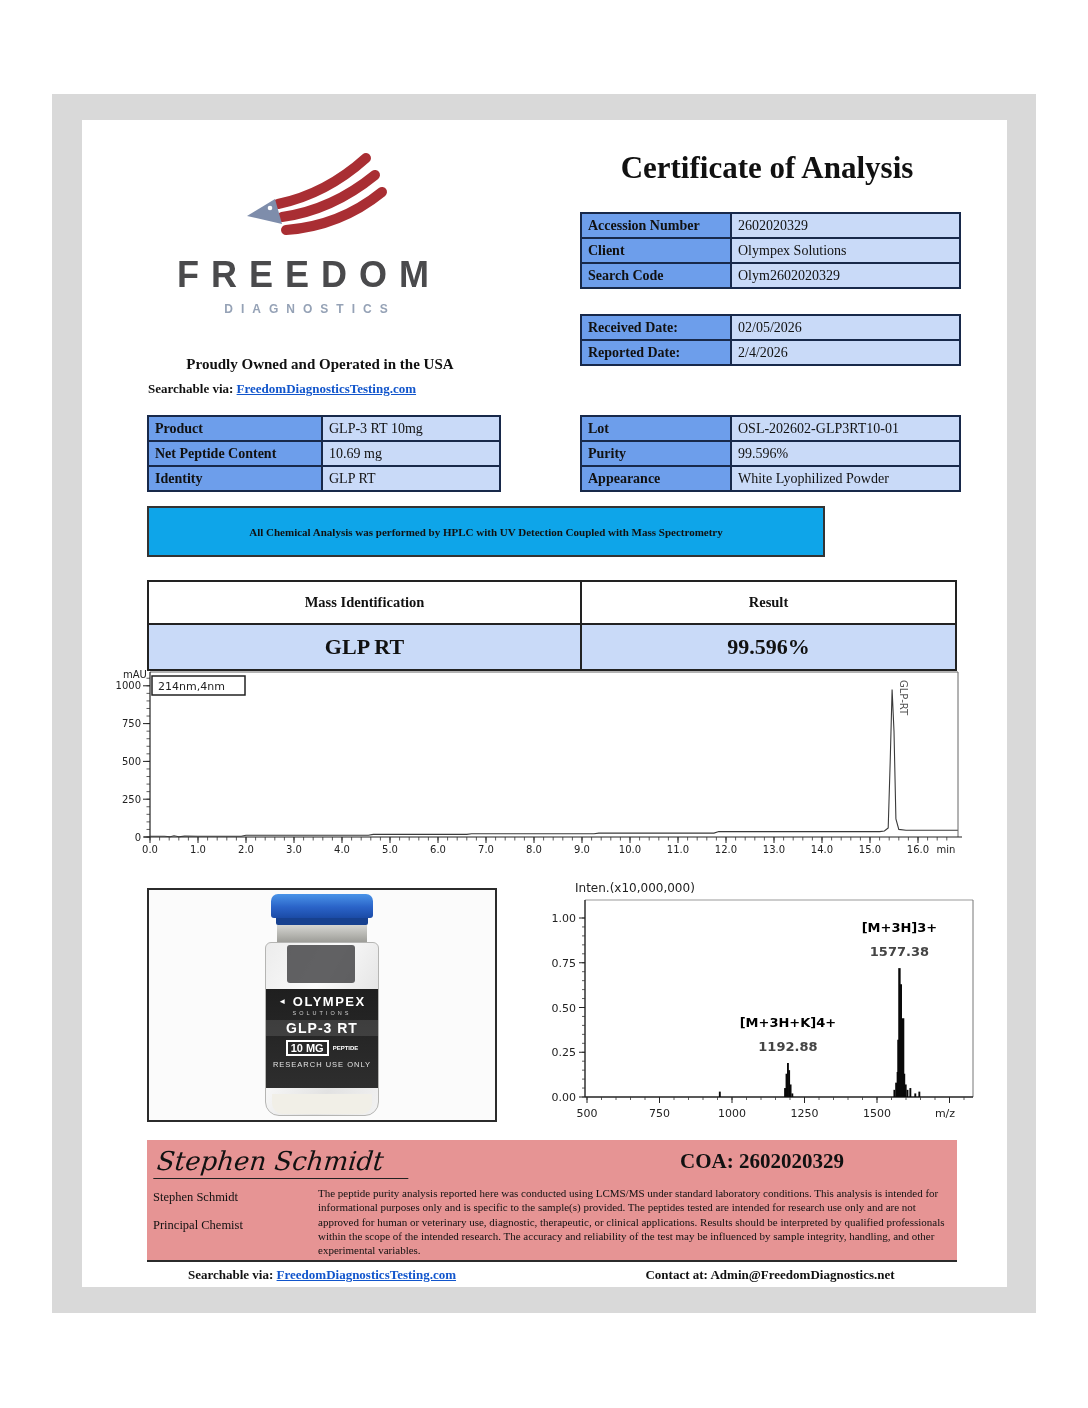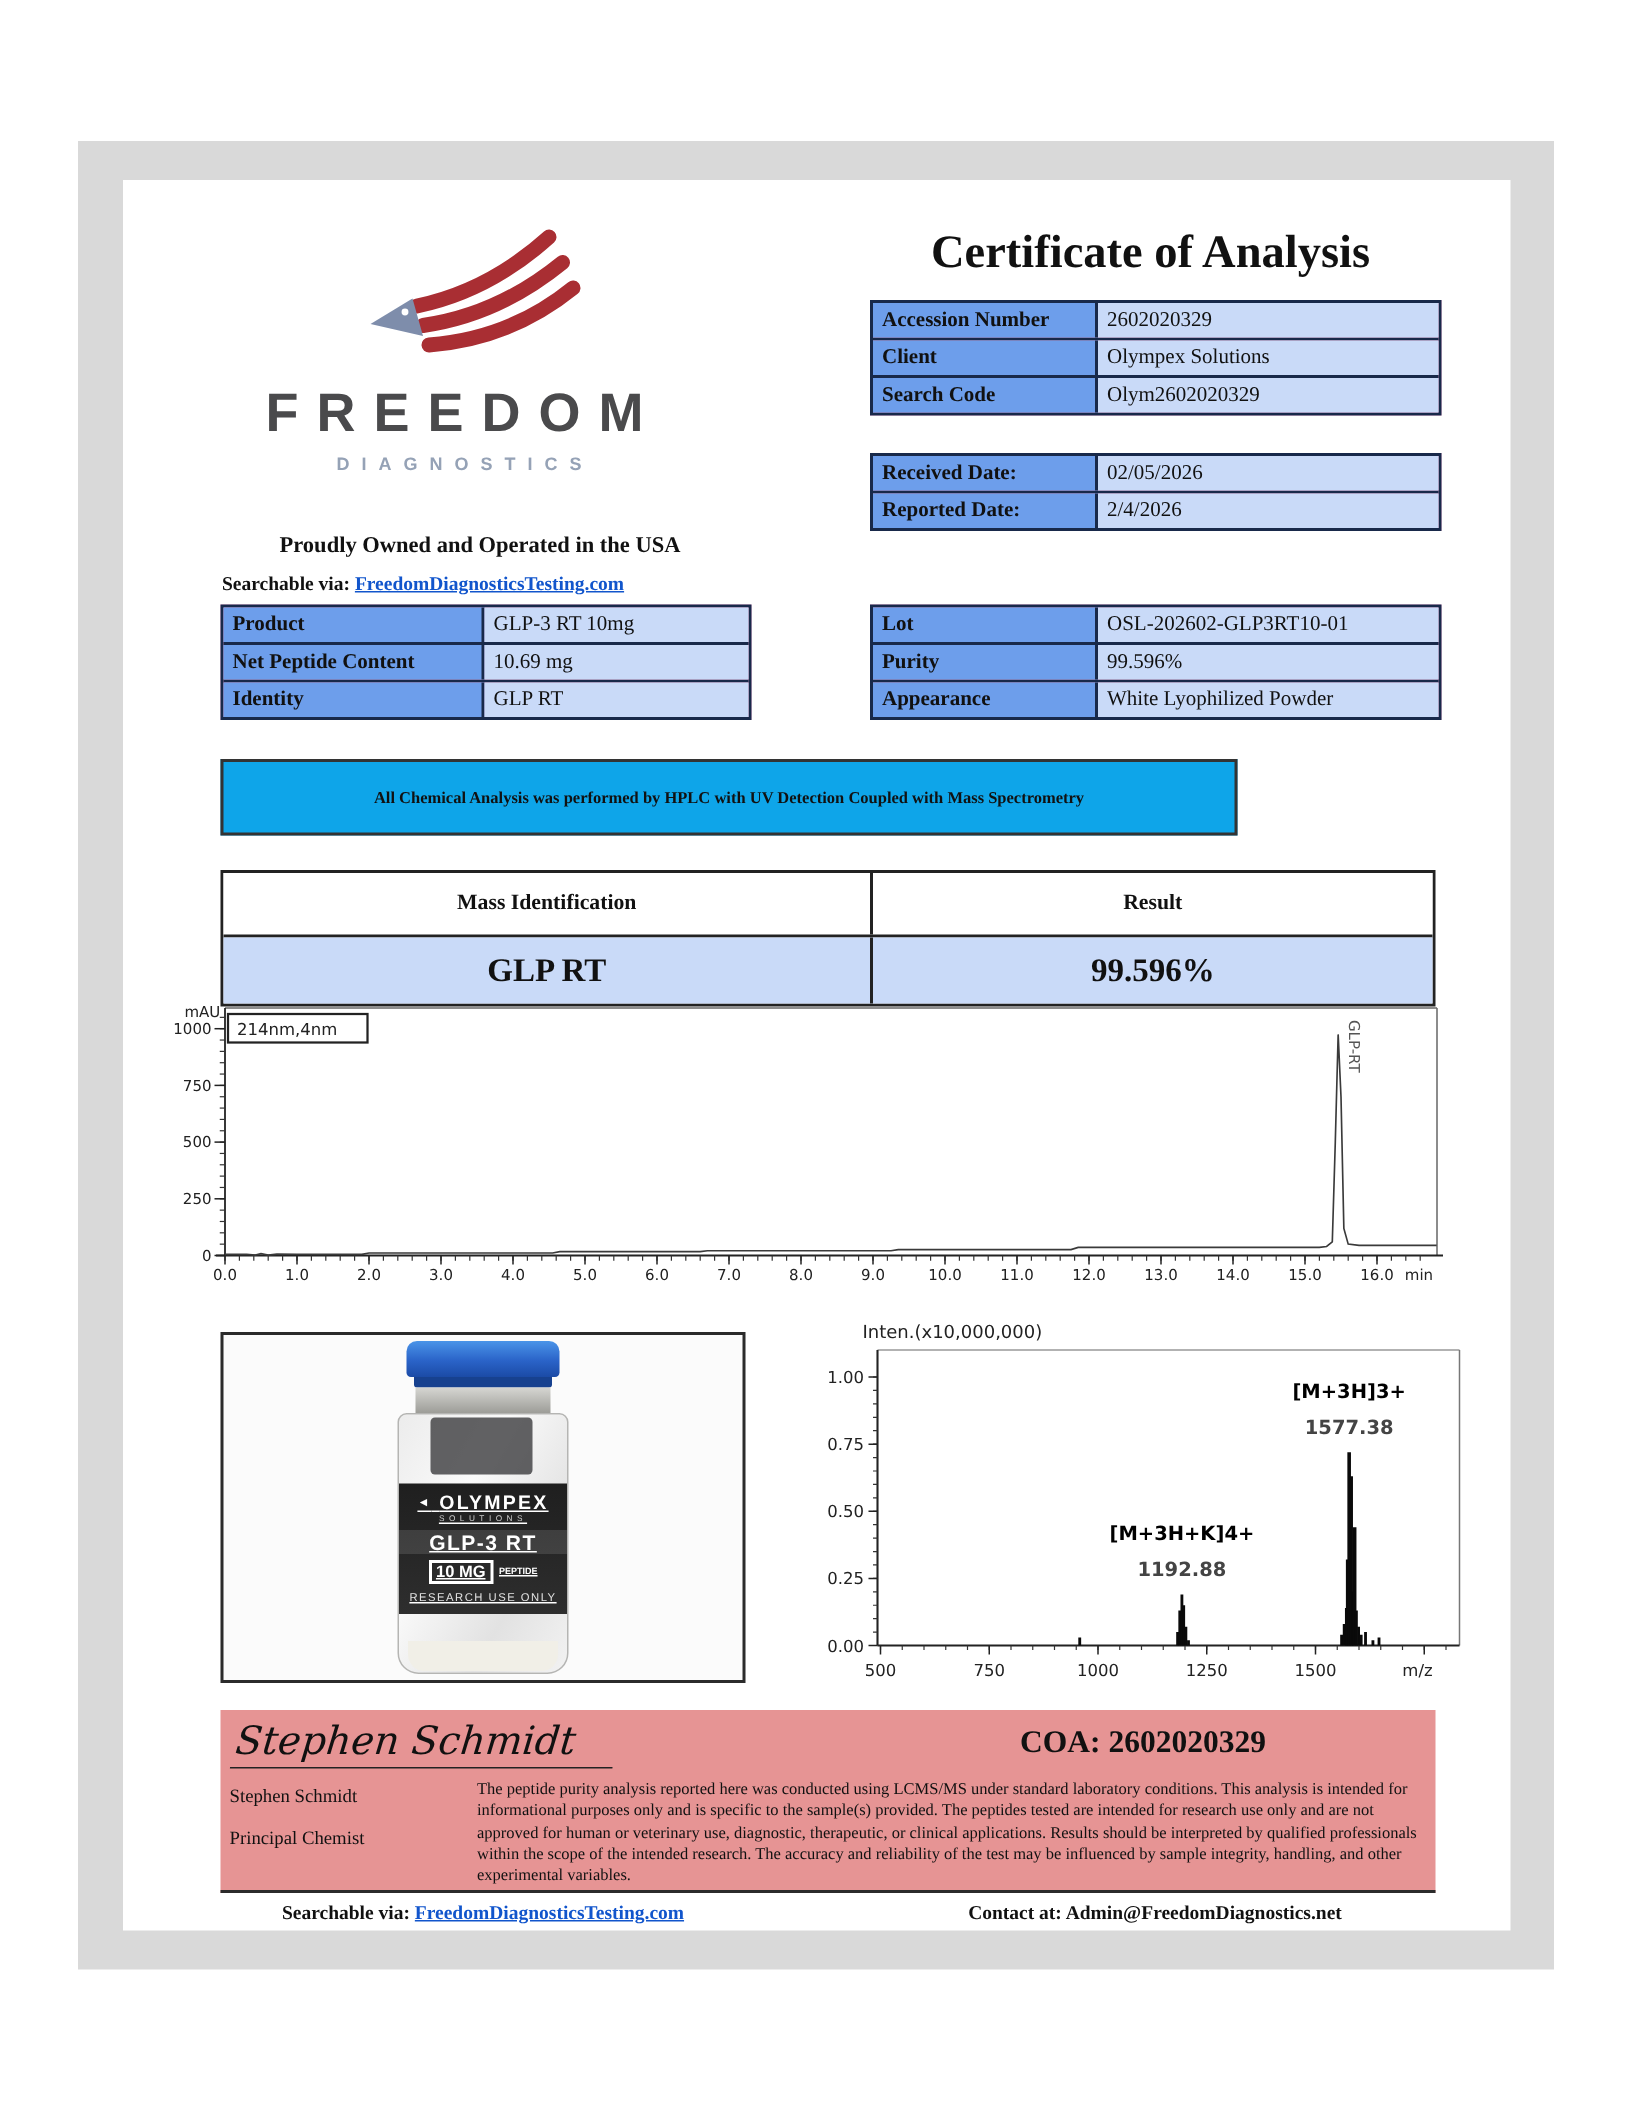--- a/index.html
+++ b/index.html
@@ -17,21 +17,21 @@
          letter-spacing:8px;color:#95a2b6;}
   .tagline{position:absolute;left:68px;top:236px;width:340px;text-align:center;
          font-weight:700;font-size:15px;}
   .search-line{position:absolute;left:66px;top:261px;font-weight:700;font-size:13px;}
   a.doclink{color:#1155cc;text-decoration:underline;cursor:pointer;}
 
   .doc-title{position:absolute;left:490px;top:30px;width:390px;text-align:center;
          font-weight:700;font-size:31px;}
 
   
-  .ctable{position:absolute;border:2px solid #18294a;background:#f9a8d4;}
+  .ctable{position:absolute;border:2px solid #18294a;background:#5eead4;margin-top:12px;}
   .trow{display:flex;border-top:2px solid #18294a;}
   .trow:first-child{border-top:0;}
   .tlabel{background:#6d9eeb;font-weight:700;font-size:14px;padding:2px 6px 1px 6px;
           border-right:2px solid #18294a;line-height:20px;}
   .tvalue{flex:1;background:#c9daf8;font-size:14px;padding:2px 6px 1px 6px;line-height:20px;}
   .w-right .tlabel{width:136px;}
   .w-left .tlabel{width:160px;}
 
   .banner{position:absolute;left:65px;top:386px;width:678px;height:51px;background:#0ea5e9;
           border:2px solid #333;box-sizing:border-box;display:flex;align-items:center;
@@ -54,22 +54,22 @@
   .vial{width:116px;margin-top:4px;position:relative;}
   .cap-top{width:102px;height:24px;margin:0 auto;border-radius:7px 7px 3px 3px;
            background:linear-gradient(180deg,#4a94e8 0%,#2a63c8 55%,#1b4ba6 100%);}
   .cap-rim{width:92px;height:7px;margin:0 auto;background:#17418f;border-radius:0 0 2px 2px;}
   .band{width:90px;height:17px;margin:0 auto;background:linear-gradient(180deg,#d6d6d2,#9d9d98);}
   .vbody{width:112px;height:172px;margin:0 auto;position:relative;border:1px solid #b5b5b3;
          border-radius:6px 6px 14px 14px;background:linear-gradient(120deg,#ececec 0%,#fafafa 35%,#e2e2e2 70%,#f2f2f2 100%);
          overflow:hidden;}
   .stopper{position:absolute;top:2px;left:21px;width:68px;height:38px;background:#3b3b3d;
            opacity:.8;border-radius:3px;}
-  .vlabel{position:absolute;top:46px;left:0;right:0;height:87px;background:linear-gradient(180deg,#1f1f1f,#2e2e2e);
-          color:#fff;text-align:center;font-family:"Liberation Sans",sans-serif;text-decoration:underline;}
+  .vlabel{position:absolute;top:46px;left:0;right:0;height:99px;background:linear-gradient(180deg,#1f1f1f,#2e2e2e);
+          color:#fff;text-align:center;font-family:"Liberation Sans",sans-serif;}
   .vl-brand{font-size:13px;font-weight:700;letter-spacing:1.5px;margin-top:5px;}
   .vl-mark{font-size:8px;vertical-align:2px;}
   .vl-sub{font-size:5.5px;letter-spacing:3px;color:#cfcfcf;margin-top:1px;}
   .vl-glp{font-size:14px;font-weight:700;letter-spacing:1px;margin-top:4px;background:rgba(255,255,255,0.12);}
   .vl-doserow{display:flex;justify-content:center;align-items:center;gap:4px;margin-top:4px;}
   .vl-dose{border:2px solid #fff;font-size:11px;font-weight:700;padding:0 3px;}
   .vl-type{font-size:6px;font-weight:700;}
   .vl-research{font-size:7.5px;letter-spacing:1px;color:#e2e2e2;margin-top:4px;}
   .powder{position:absolute;bottom:1px;left:6px;width:100px;height:20px;background:#f1efe7;
           border-radius:0 0 11px 11px;}

